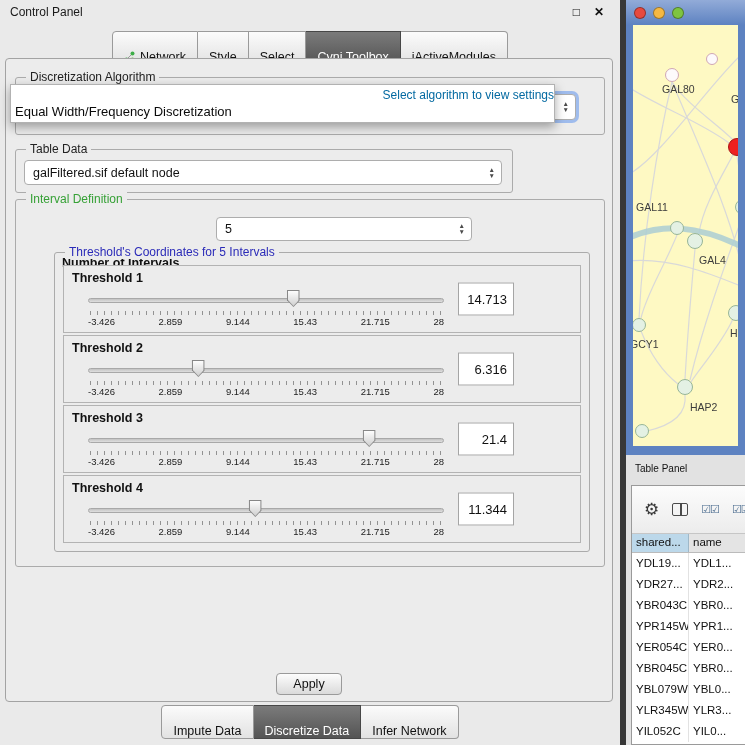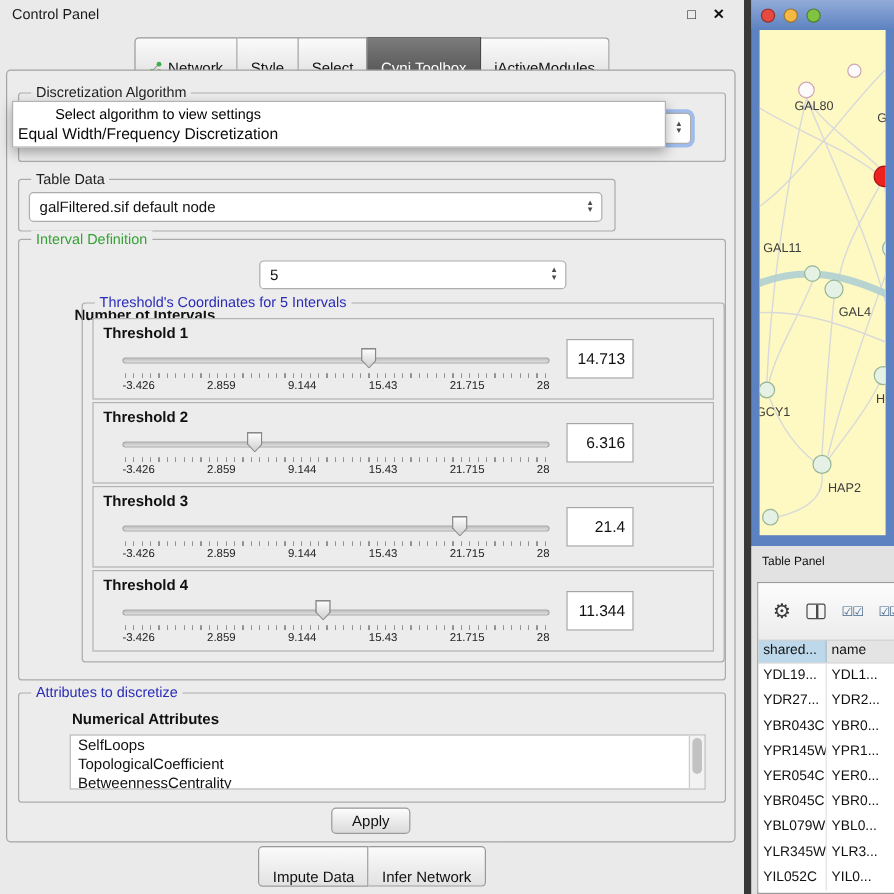--- a/index.html
+++ b/index.html
@@ -39,21 +39,21 @@
   .stepper { position:absolute; right:6px; top:50%; transform:translateY(-50%); display:flex; flex-direction:column; align-items:center; color:#4a4a4a; font-size:6.5px; line-height:6px; }
   #algo-combo { left:8px; right:28px; top:16px; height:26px; }
 
   #group-tabledata { left:9px; top:90px; width:498px; height:44px; }
   #tabledata-combo { left:8px; right:10px; top:10px; height:25px; }
 
   #group-interval { left:9px; top:140px; width:590px; height:368px; }
   .num-label { position:absolute; left:46px; top:20px; font-size:12.5px; font-weight:bold;margin-top:36px; }
   #num-combo { left:200px; top:17px; width:256px; height:24px; }
 
-  #group-thresholds { left:52px; top:52px; width:536px; height:300px; }
+  #group-thresholds { left:38px; top:52px; width:536px; height:300px; }
 
   .thr { position:absolute; left:8px; right:8px; height:68px; border:1px solid #b3b3b3; background:#ececec; }
   .thr-label { position:absolute; left:8px; top:5px; font-size:12.5px; font-weight:bold; }
   .slider { position:absolute; left:24px; right:136px; top:24px; height:40px; }
   .track { position:absolute; left:0; right:0; top:8px; height:5px; background:linear-gradient(#c2c2c2,#dfdfdf); border:1px solid #a8a8a8; border-radius:3px; }
   .thumb { position:absolute; top:0; width:13px; height:17px; transform:translateX(-50%); }
   .thumb-out { position:absolute; inset:0; background:#878787; clip-path:polygon(0 0,100% 0,100% 60%,50% 100%,0 60%); }
   .thumb-in { position:absolute; inset:1px; background:linear-gradient(#fdfdfd,#cfcfcf); clip-path:polygon(0 0,100% 0,100% 60%,50% 100%,0 60%); }
   .ticks { position:absolute; left:2px; right:2px; top:21px; height:4px; background:repeating-linear-gradient(to right,#929292 0 1px,transparent 1px 7px); }
   .ruler-labels { position:absolute; left:0; right:0; top:26px; display:flex; justify-content:space-between; font-size:9.5px; color:#222; }
@@ -63,21 +63,21 @@
   .attrs-sub { position:absolute; left:44px; top:14px; font-size:12.5px; font-weight:bold; }
   .attr-list { position:absolute; left:42px; right:16px; top:34px; height:46px; background:#fff; border:1px solid #b5b5b5; overflow:hidden; }
   .attr-item { font-size:12.5px; height:16px; line-height:16px; padding-left:6px; white-space:nowrap; }
   .attr-scroll { position:absolute; right:0; top:0; bottom:0; width:13px; background:#f2f2f2; border-left:1px solid #cccccc; }
   .attr-thumb { position:absolute; left:2px; right:2px; top:2px; height:30px; background:#c2c2c2; border-radius:5px; }
 
   #apply-btn { position:absolute; left:50%; top:614px; transform:translateX(-50%); width:66px; height:22px; border:1px solid #9a9a9a; border-radius:4px; background:linear-gradient(#fdfdfd,#dadada); font-size:12.5px; display:flex; align-items:center; justify-content:center; }
 
   
   #popup { position:absolute; left:10px; top:84px; width:545px; background:#fff; border:1px solid #b2b2b2; box-shadow:0 4px 10px rgba(0,0,0,0.35); z-index:60; padding:2px 0; }
-  .popup-header { text-align:left; color:#000000; font-size:12px; height:16px; line-height:16px;padding-left:35px; }
+  .popup-header { text-align:right; color:#0369a1; font-size:12px; height:16px; line-height:16px;padding-left:35px; }
   .popup-item { font-size:13px; height:17px; line-height:17px; padding:0 4px; color:#0a0a0a; white-space:nowrap; }
   .popup-item.bold { font-weight:bold; }
 
   
   #network-win { position:absolute; left:626px; top:0; width:119px; height:455px; background:#5d82c1; }
   .net-titlebar { position:absolute; left:0; top:0; right:0; height:25px; background:linear-gradient(#92abd8,#5d82c1); display:flex; align-items:center; padding-left:8px; gap:7px; }
   .light { width:12px; height:12px; border-radius:50%; border:1px solid rgba(0,0,0,0.35); }
   .light.red { background:#e6493f; }
   .light.yellow { background:#f5b843; }
   .light.green { background:#7ec440; }
@@ -243,40 +243,27 @@
                   <span>15.43</span>
                   <span>21.715</span>
                   <span>28</span>
                 </div>
     </div>
     <div class="thr-value">11.344</div>
   </div>
           </div>
       </div>
 
-      <div class="group" id="group-attrs">
-        <div class="gtitle blue">Attributes to discretize</div>
-        <div class="attrs-sub">Numerical Attributes</div>
-        <div class="attr-list">
-          <div class="attr-items">
-              <div class="attr-item">SelfLoops</div>
-              <div class="attr-item">TopologicalCoefficient</div>
-              <div class="attr-item">BetweennessCentrality</div>
-            </div>
-          <div class="attr-scroll">
-            <div class="attr-thumb"></div>
-          </div>
-        </div>
-      </div>
 
       <div id="apply-btn">Apply</div>
     </div>
 
     <div class="tabbar tabs-bottom">
         <div class="tab"><span>Impute Data</span></div>
+        <div class="tab selected"><span>Discretize Data</span></div>
         <div class="tab"><span>Infer Network</span></div>
       </div>
   </div>
 
   <div id="popup">
     <div class="popup-header">Select algorithm to view settings</div>
     <div class="popup-item">Equal Width/Frequency Discretization</div>
   </div>
 
   <div id="network-win">

